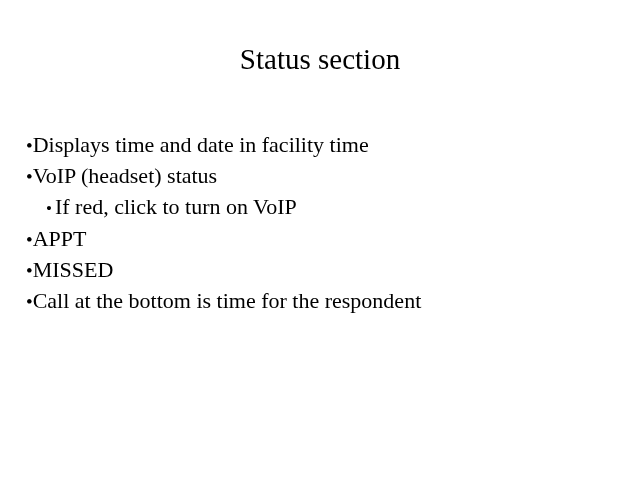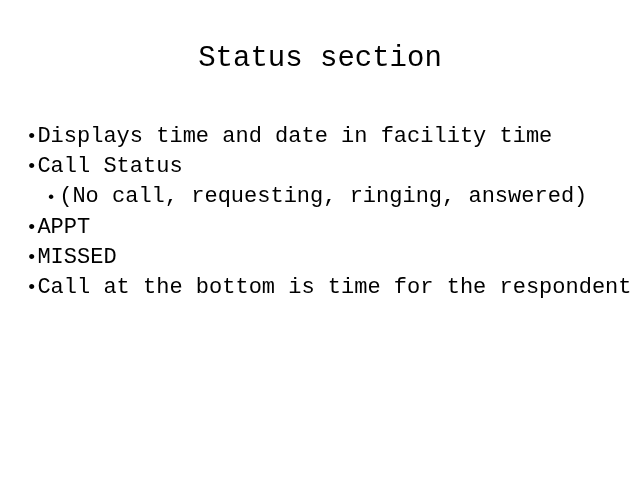--- a/index.html
+++ b/index.html
@@ -8,21 +8,21 @@
     padding: 0;
     background: #ffffff;
   }
 
   #slide {
     position: relative;
     width: 640px;
     height: 480px;
     background: #ffffff;
     overflow: hidden;
-    font-family: Liberation Mono, monospace;
+    font-family: Liberation Serif, serif;
     color: #000000;
     -webkit-font-smoothing: none;
   }
 
   
   #slide-title {
     position: absolute;
     left: 0;
     top: 42px;
     width: 640px;
@@ -31,21 +31,21 @@
     line-height: 34px;
     font-weight: 400;
     color: #000000;
     white-space: nowrap;
   }
 
   
   #body-list {
     position: absolute;
     left: 26px;
-    top: 122px;
+    top: 130px;
     width: 600px;
   }
 
   .bullet-line {
     display: block;
     font-size: 22px;
     line-height: 30px;
     font-weight: 400;
     color: #000000;
     white-space: nowrap;
@@ -83,24 +83,24 @@
 
 <div id="slide">
 
   <div id="slide-title">Status section</div>
 
   <div id="body-list">
     <div class="bullet-line level-1">
       <span class="bullet-glyph">•</span><span class="bullet-text">Displays time and date in facility time</span>
     </div>
     <div class="bullet-line level-1">
-      <span class="bullet-glyph">•</span><span class="bullet-text">Call Status</span>
+      <span class="bullet-glyph">•</span><span class="bullet-text">VoIP (headset) status</span>
     </div>
     <div class="bullet-line level-2">
-      <span class="bullet-glyph">•</span><span class="bullet-text">(No call, requesting, ringing, answered)</span>
+      <span class="bullet-glyph">•</span><span class="bullet-text">If red, click to turn on VoIP</span>
     </div>
     <div class="bullet-line level-1">
       <span class="bullet-glyph">•</span><span class="bullet-text">APPT</span>
     </div>
     <div class="bullet-line level-1">
       <span class="bullet-glyph">•</span><span class="bullet-text">MISSED</span>
     </div>
     <div class="bullet-line level-1">
       <span class="bullet-glyph">•</span><span class="bullet-text">Call at the bottom is time for the respondent</span>
     </div>

